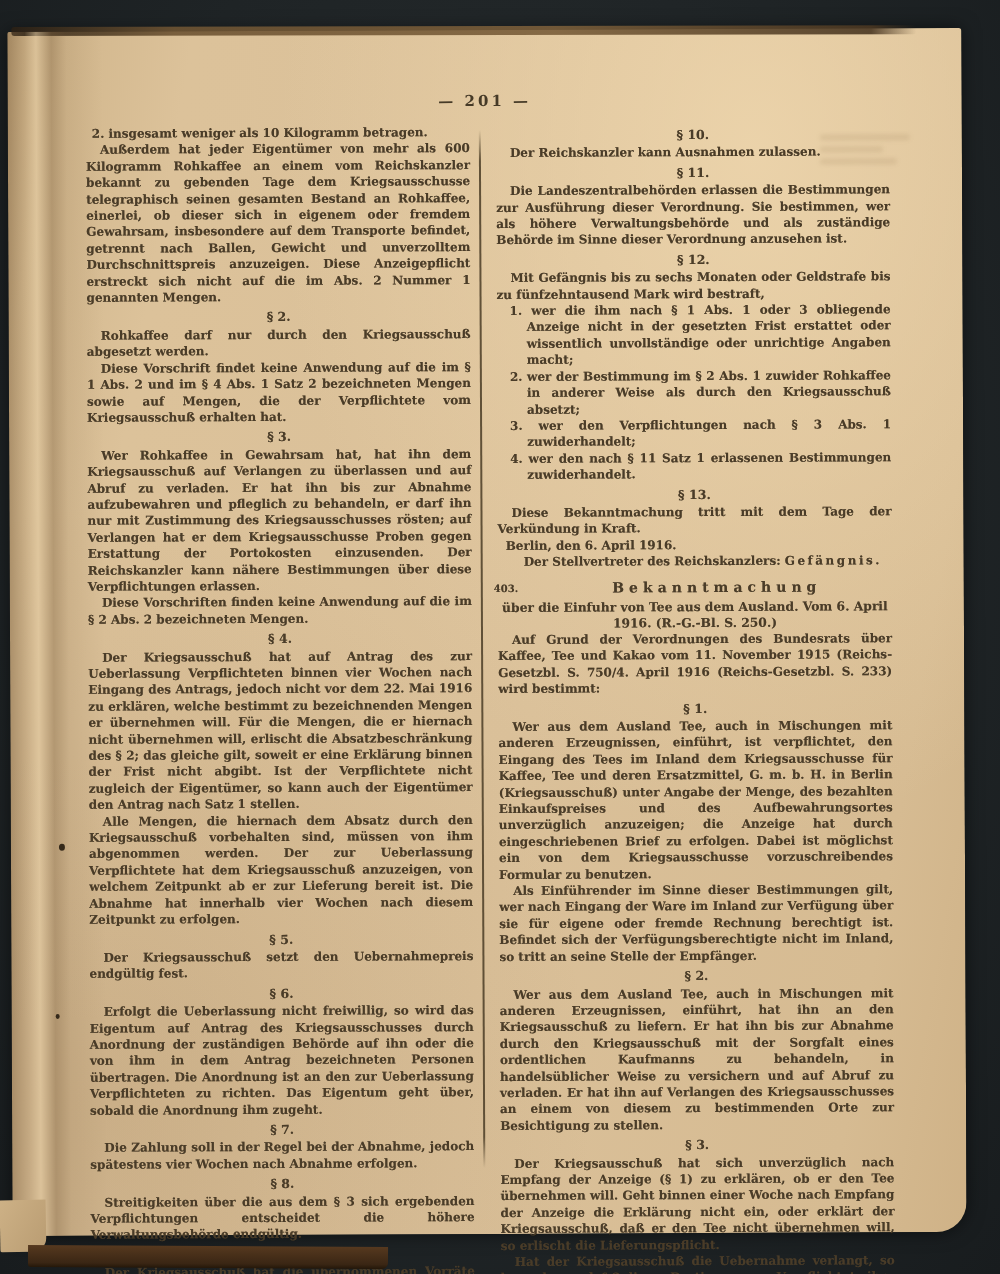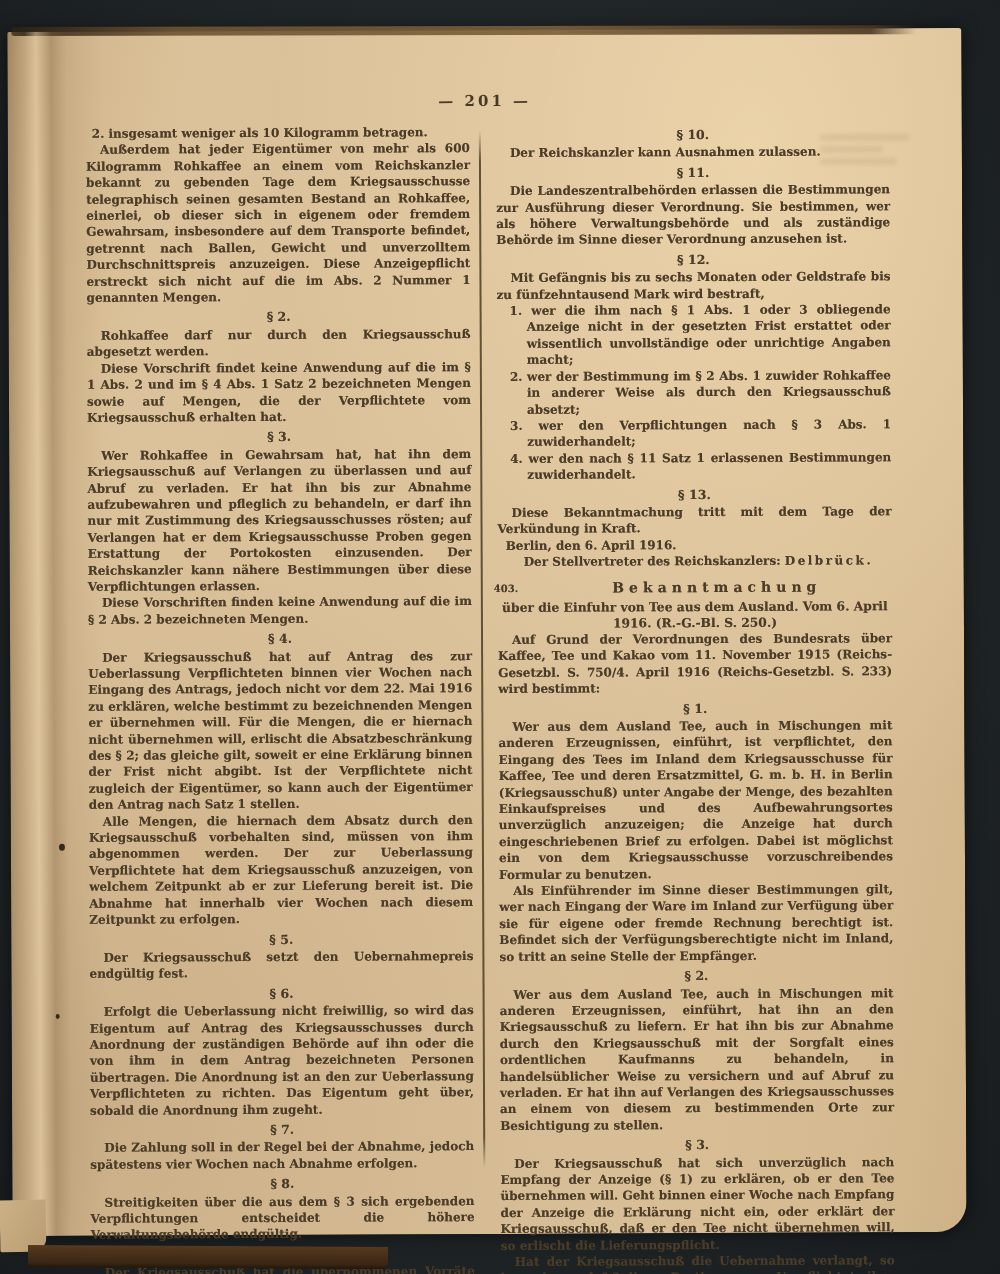--- a/index.html
+++ b/index.html
@@ -147,21 +147,21 @@
       <p class="sec-head">§ 12.</p>
       <p class="para">Mit Gefängnis bis zu sechs Monaten oder Geldstrafe bis zu fünfzehntausend Mark wird bestraft,</p>
       <p class="para list-line">1. wer die ihm nach § 1 Abs. 1 oder 3 obliegende Anzeige nicht in der gesetzten Frist erstattet oder wissentlich unvollständige oder unrichtige Angaben macht;</p>
       <p class="para list-line">2. wer der Bestimmung im § 2 Abs. 1 zuwider Rohkaffee in anderer Weise als durch den Kriegsausschuß absetzt;</p>
       <p class="para list-line">3. wer den Verpflichtungen nach § 3 Abs. 1 zuwiderhandelt;</p>
       <p class="para list-line">4. wer den nach § 11 Satz 1 erlassenen Bestimmungen zuwiderhandelt.</p>
 
       <p class="sec-head">§ 13.</p>
       <p class="para">Diese Bekanntmachung tritt mit dem Tage der Verkündung in Kraft.</p>
       <p class="para dateline">Berlin, den 6. April 1916.</p>
-      <p class="para signature"><span>Der Stellvertreter des Reichskanzlers: </span><span class="sig-name">Delbrück.</span></p>
+      <p class="para signature"><span>Der Stellvertreter des Reichskanzlers: </span><span class="sig-name">Gefängnis.</span></p>
 
       <div class="notice-head">
         <span class="notice-number">403.</span>
         <span class="notice-title">Bekanntmachung</span>
       </div>
       <p class="para notice-subtitle">über die Einfuhr von Tee aus dem Ausland. Vom 6. April 1916. (R.-G.-Bl. S. 250.)</p>
 
       <p class="para">Auf Grund der Verordnungen des Bundesrats über Kaffee, Tee und Kakao vom 11. November 1915 (Reichs-Gesetzbl. S. 750/4. April 1916 (Reichs-Gesetzbl. S. 233) wird bestimmt:</p>
 
       <p class="sec-head">§ 1.</p>

